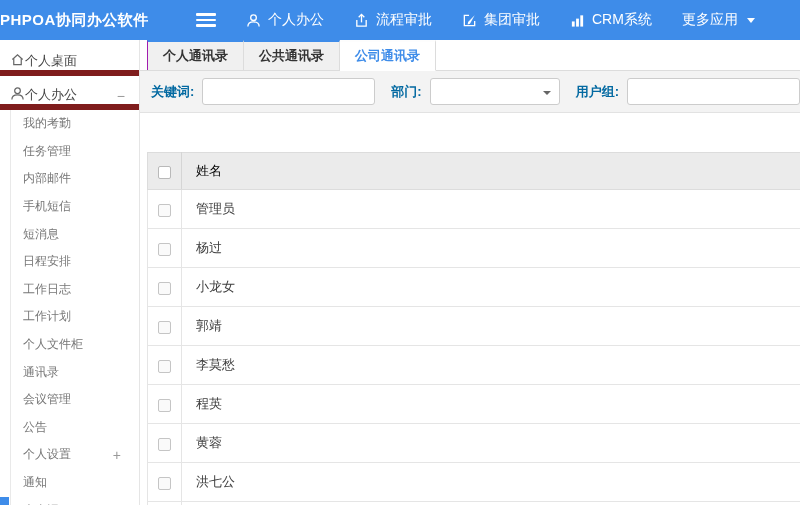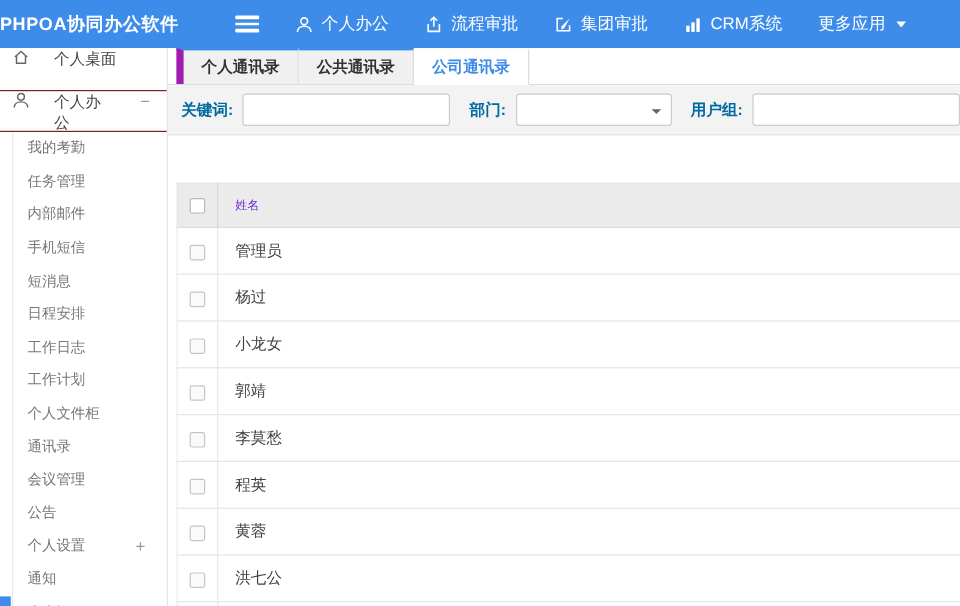--- a/index.html
+++ b/index.html
@@ -12,36 +12,36 @@
   .hamburger { margin-left:46px; width:20px; cursor:pointer; display:flex; flex-direction:column; gap:3px; }
   .hamburger i { display:block; height:2.5px; background:#fff; border-radius:1px; }
   .topnav { display:flex; align-items:center; gap:30px; margin-left:30px; }
   .nav-item { display:flex; align-items:center; gap:7px; font-size:14px; cursor:pointer; white-space:nowrap; }
   .nav-item svg { display:block; }
   .caret-down { width:0; height:0; border-left:4.5px solid transparent; border-right:4.5px solid transparent; border-top:5.5px solid #fff; margin-left:2px; }
 
   
   .layout { display:flex; height:465px; }
   .sidebar { width:140px; flex:0 0 140px; background:#fff; border-right:1px solid #e5e5e5; overflow:hidden; }
-  .side-top { height:36px; display:flex; align-items:flex-start; gap:20px; padding-left:10px;
-    font-size:13px; color:#444; border-bottom:1px solid #7f1d1d; cursor:pointer; }
+  .side-top { height:36px; display:flex; align-items:flex-end; gap:0; padding-left:10px;
+    font-size:13px; color:#444; border-bottom:6px solid #7f1d1d; cursor:pointer; }
   .side-top.second { height:34px; }
   .toggle-sign { margin-left:auto; margin-right:14px; color:#999; font-size:14px; }
   .submenu { margin-left:10px; border-left:1px solid #e9e9e9; }
   .submenu-item { height:27.6px; display:flex; align-items:center; padding-left:12px;
     font-size:12px; color:#777; cursor:pointer; }
   .submenu-item .toggle-sign { margin-right:18px; }
 
   .main { flex:1; display:flex; flex-direction:column; overflow:hidden; }
 
   
   .tabbar { height:31px; display:flex; align-items:stretch; padding-left:7px; border-bottom:1px solid #dcdcdc; background:#fff; }
   .tab { padding:0 15px; display:flex; align-items:center; font-size:13px; font-weight:bold; color:#333;
     background:#f0f0f0; border-top:2px solid #3e8ce9; border-right:1px solid #dcdcdc; cursor:pointer; }
-  .tab:first-child { border-left:6px solid #a21caf; }
+  .tab:first-child { border-left:1px solid #a21caf; }
   .tab.active { background:#fff; color:#3e8ce9; border-top:2px solid #fdfdfd; margin-bottom:-1px; border-bottom:1px solid #fff; }
 
   
   .filterbar { height:42px; background:#f3f3f3; border-bottom:1px solid #e2e2e2;
     display:flex; align-items:center; padding-left:11px; white-space:nowrap; overflow:hidden; flex:0 0 auto; }
   .filterbar label { font-size:13px; font-weight:bold; color:#0369a1; margin-right:8px; }
   .f-input { height:27px; border:1px solid #ccc; border-radius:3px; background:#fff;
     padding:0 8px; font-size:12px; color:#333; outline:none; }
   .kw { width:176px; margin-right:16px; }
   .grp { width:185px; }
@@ -50,21 +50,21 @@
   .selectbox .sel-caret { position:absolute; right:8px; top:12px; width:0; height:0;
     border-left:4px solid transparent; border-right:4px solid transparent; border-top:4.5px solid #666; }
 
   .content-gap { height:39px; background:#fff; flex:0 0 auto; }
 
   
   .table-wrap { margin-left:7px; flex:1; overflow:hidden; }
   table { width:100%; border-collapse:collapse; table-layout:fixed; }
   col.c-check { width:34px; }
   thead th { background:#ebebeb; height:37px; border:1px solid #dcdcdc; border-right:1px solid #d5d5d5;
-    font-size:10px; font-weight:normal; color:#6d28d9; text-align:left; padding-left:14px; }
+    font-size:13px; font-weight:normal; color:#000000; text-align:left; padding-left:14px; }
   thead th.chk { padding:0; text-align:center; }
   thead th:last-child { border-right:none; }
   tbody td { height:39px; border-bottom:1px solid #e5e5e5; font-size:13px; color:#404040; padding-left:14px; }
   tbody td.chk { padding:0; text-align:center; border-left:1px solid #e5e5e5; border-right:1px solid #e5e5e5; }
   .cb { display:inline-block; width:13px; height:13px; border:1px solid #c5c5c5; border-radius:2px;
     background:#fafafa; vertical-align:middle; cursor:pointer; }
   thead .cb { background:#fff; border-color:#b9b9b9; }
 
   .corner-dot { position:fixed; left:0; bottom:0; width:9px; height:8px; background:#3e8ce9; }
 </style>

